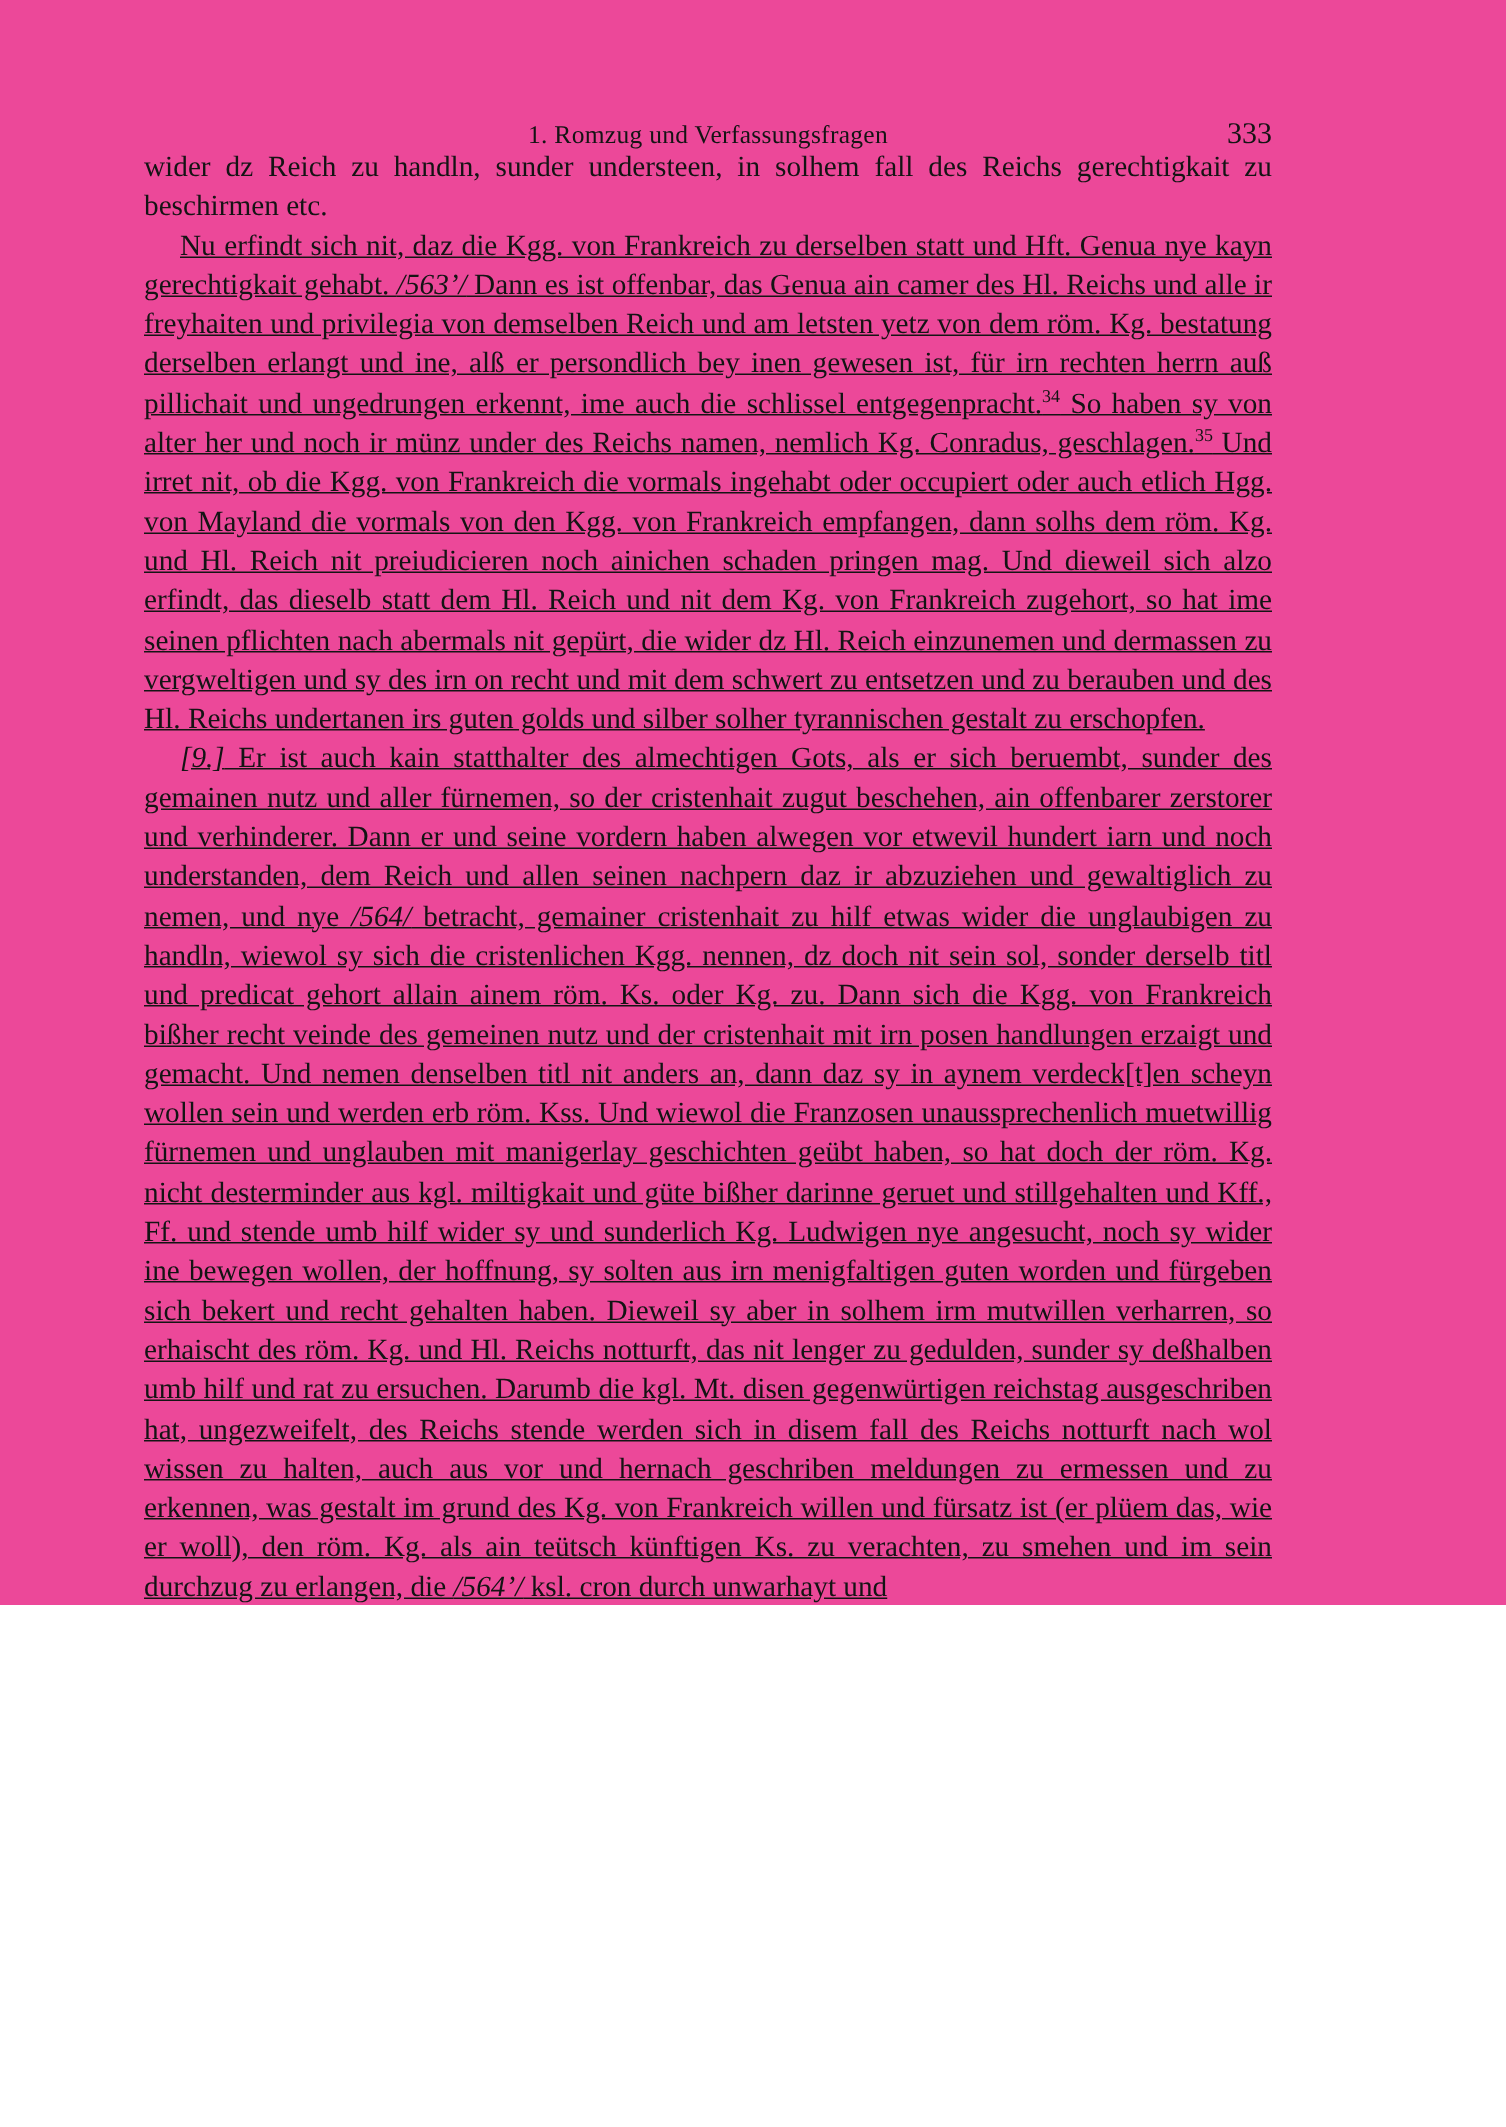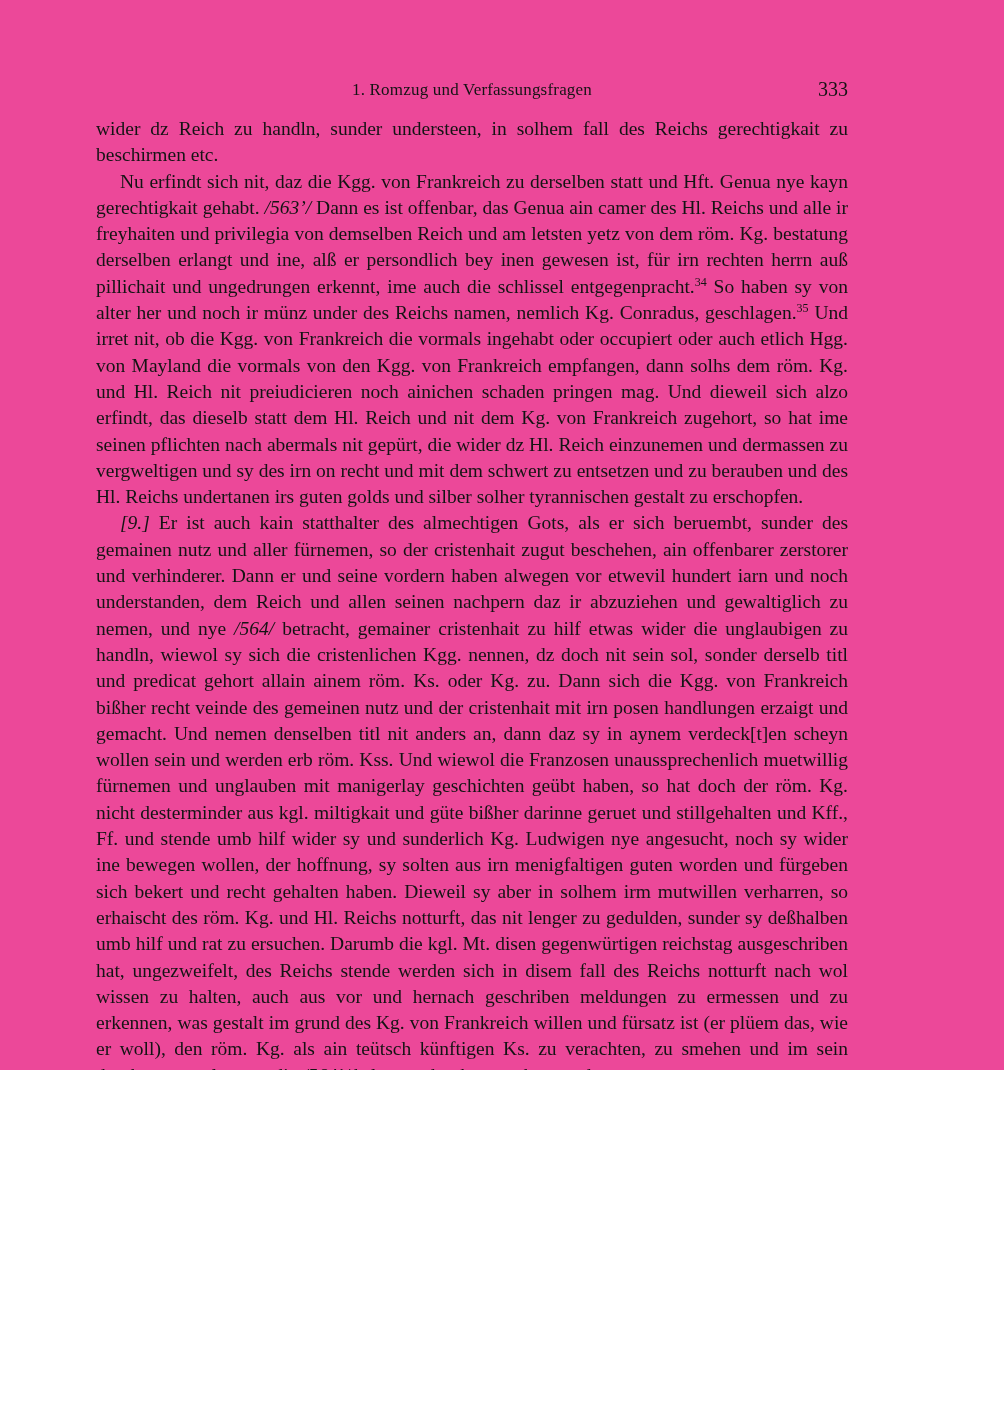--- a/index.html
+++ b/index.html
@@ -35,31 +35,32 @@
     letter-spacing: 0.2px;
   }
   .running-header .pagenum {
     position: absolute;
     right: 0;
     top: -2px;
     font-size: 20px;
     margin-left: 43px;
   }
   .body-text {
-    top: 116px;
+    top: 99px;
     font-size: 19.5px;
     line-height: 26.3px;
     text-align: justify;
   }
   .body-text p {
     margin: 0;
     padding: 0;
   }
   .body-text p.indent {
     text-indent: 24px;
+    text-decoration: underline;
   }
   .it {
     font-style: italic;
   }
   sup {
     font-size: 12px;
     line-height: 0;
     vertical-align: baseline;
     position: relative;
     top: -7px;

